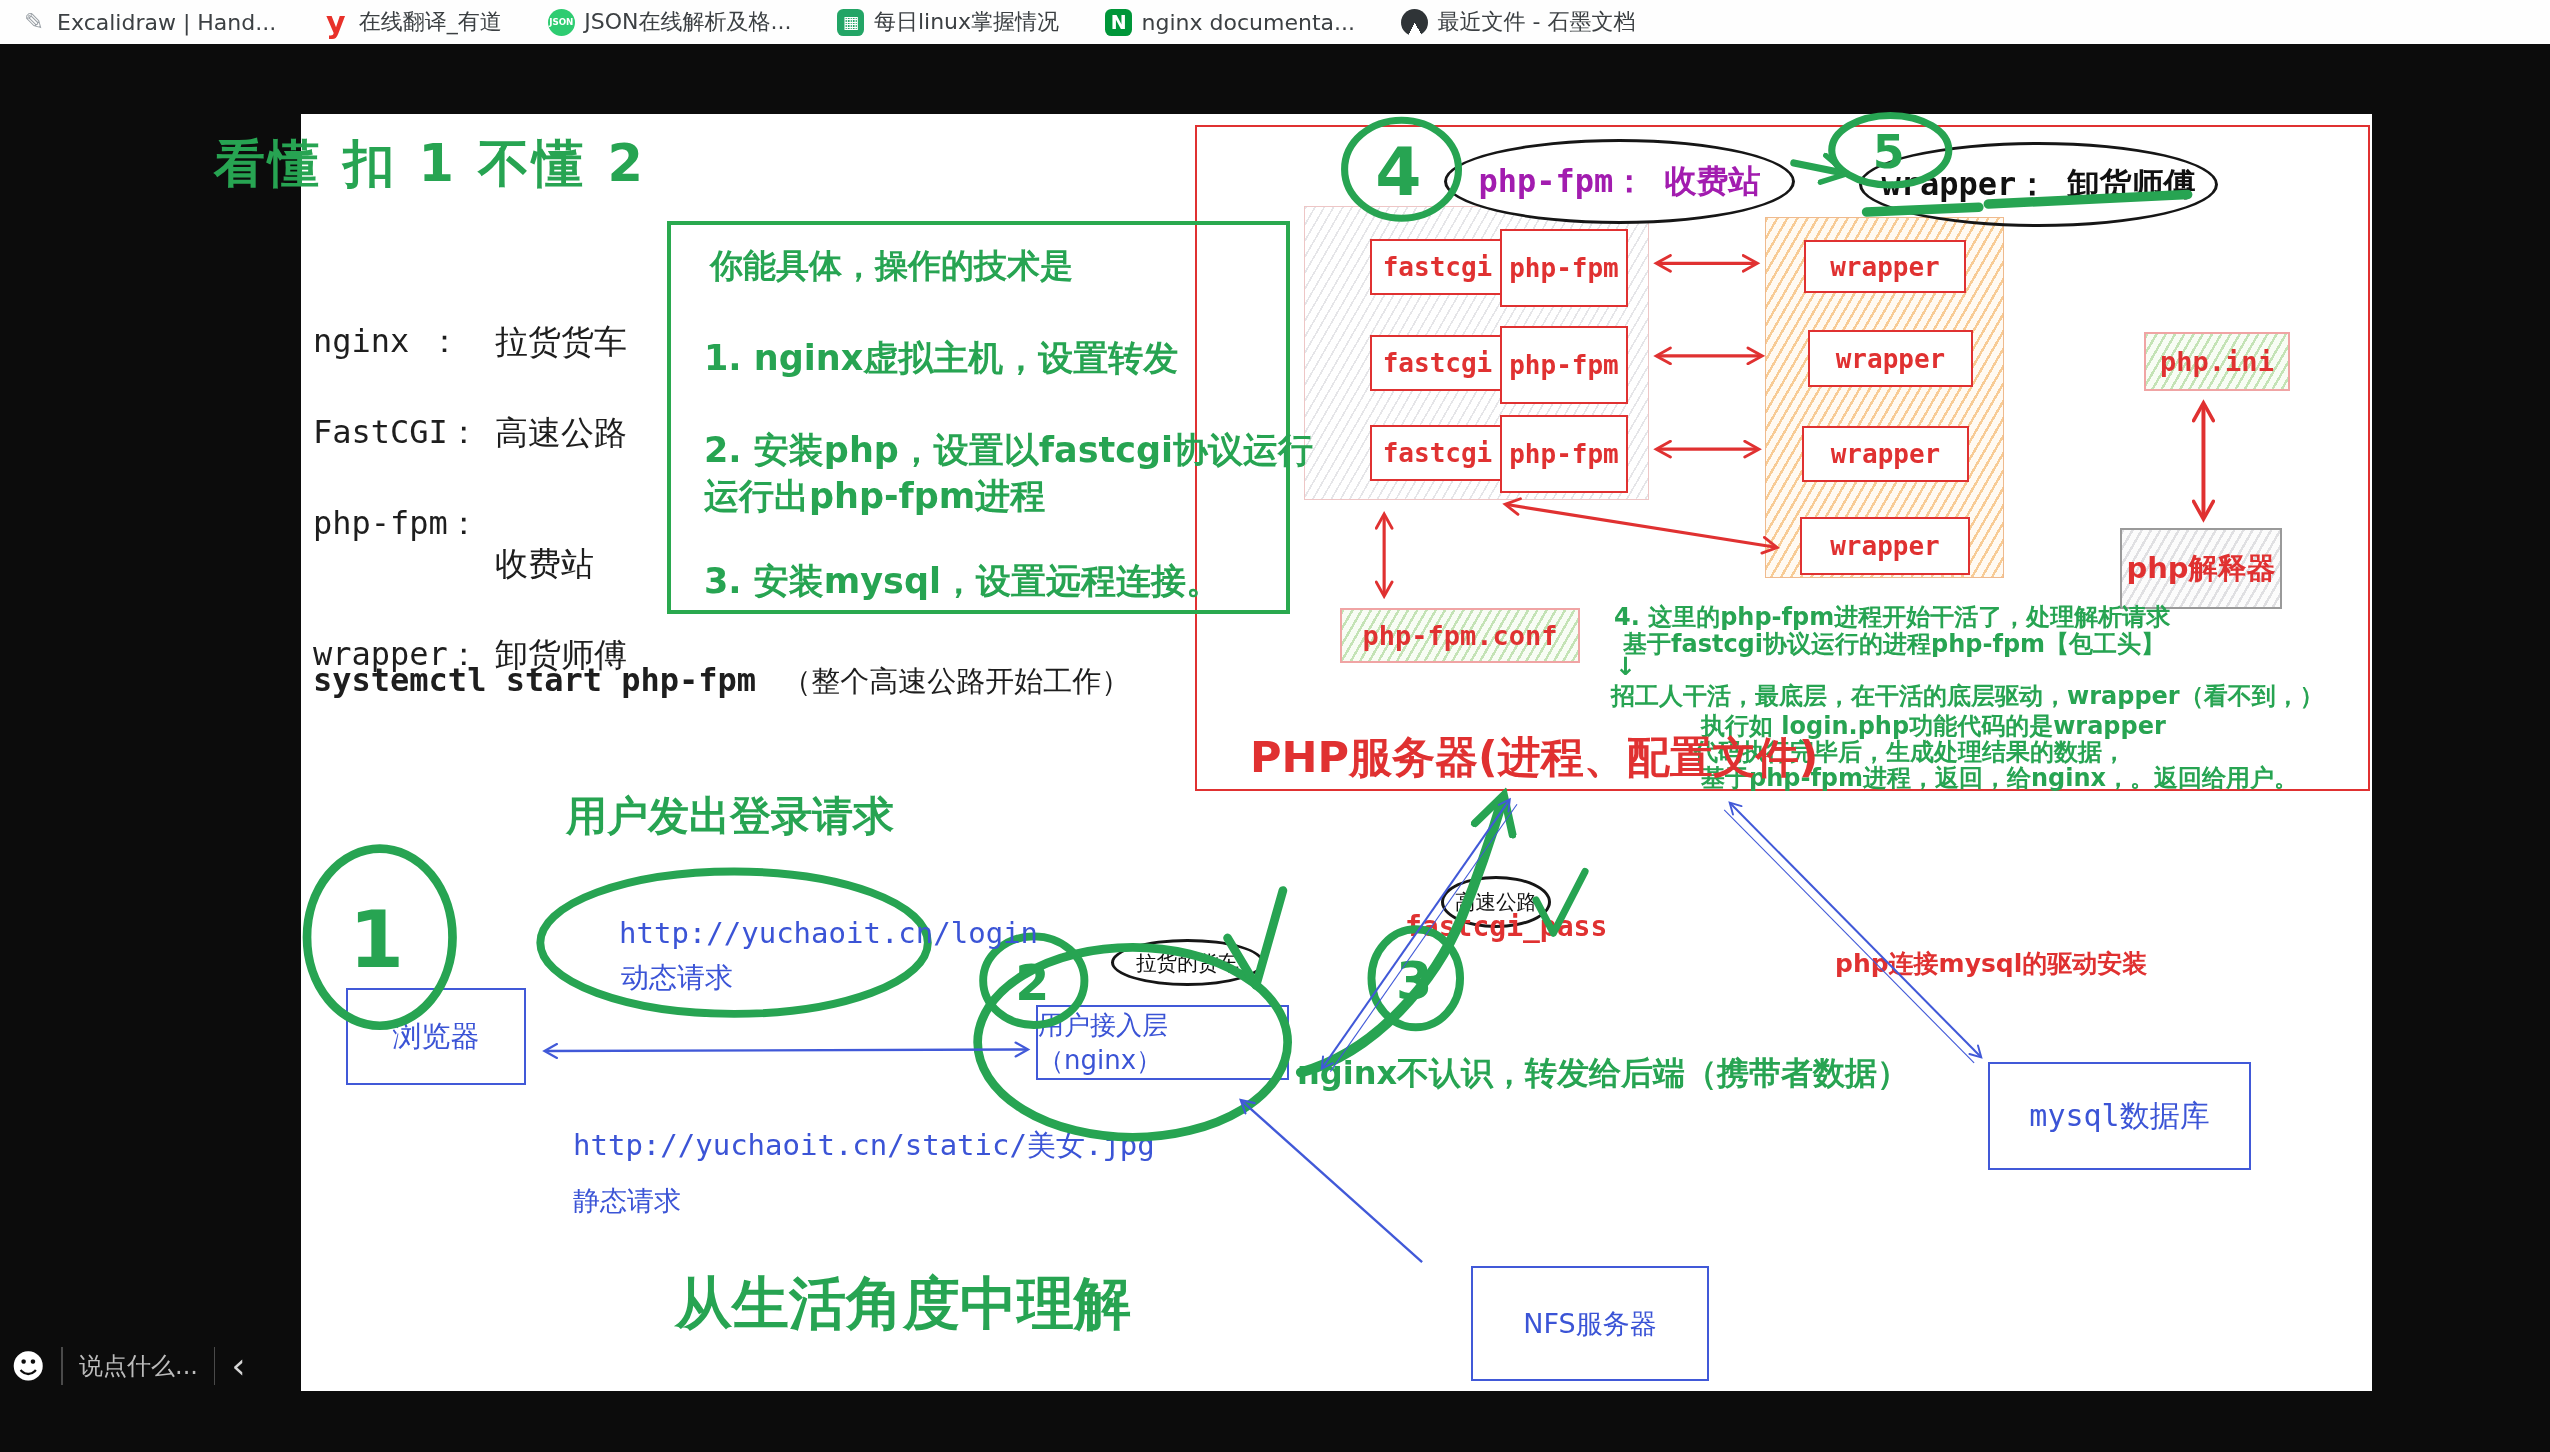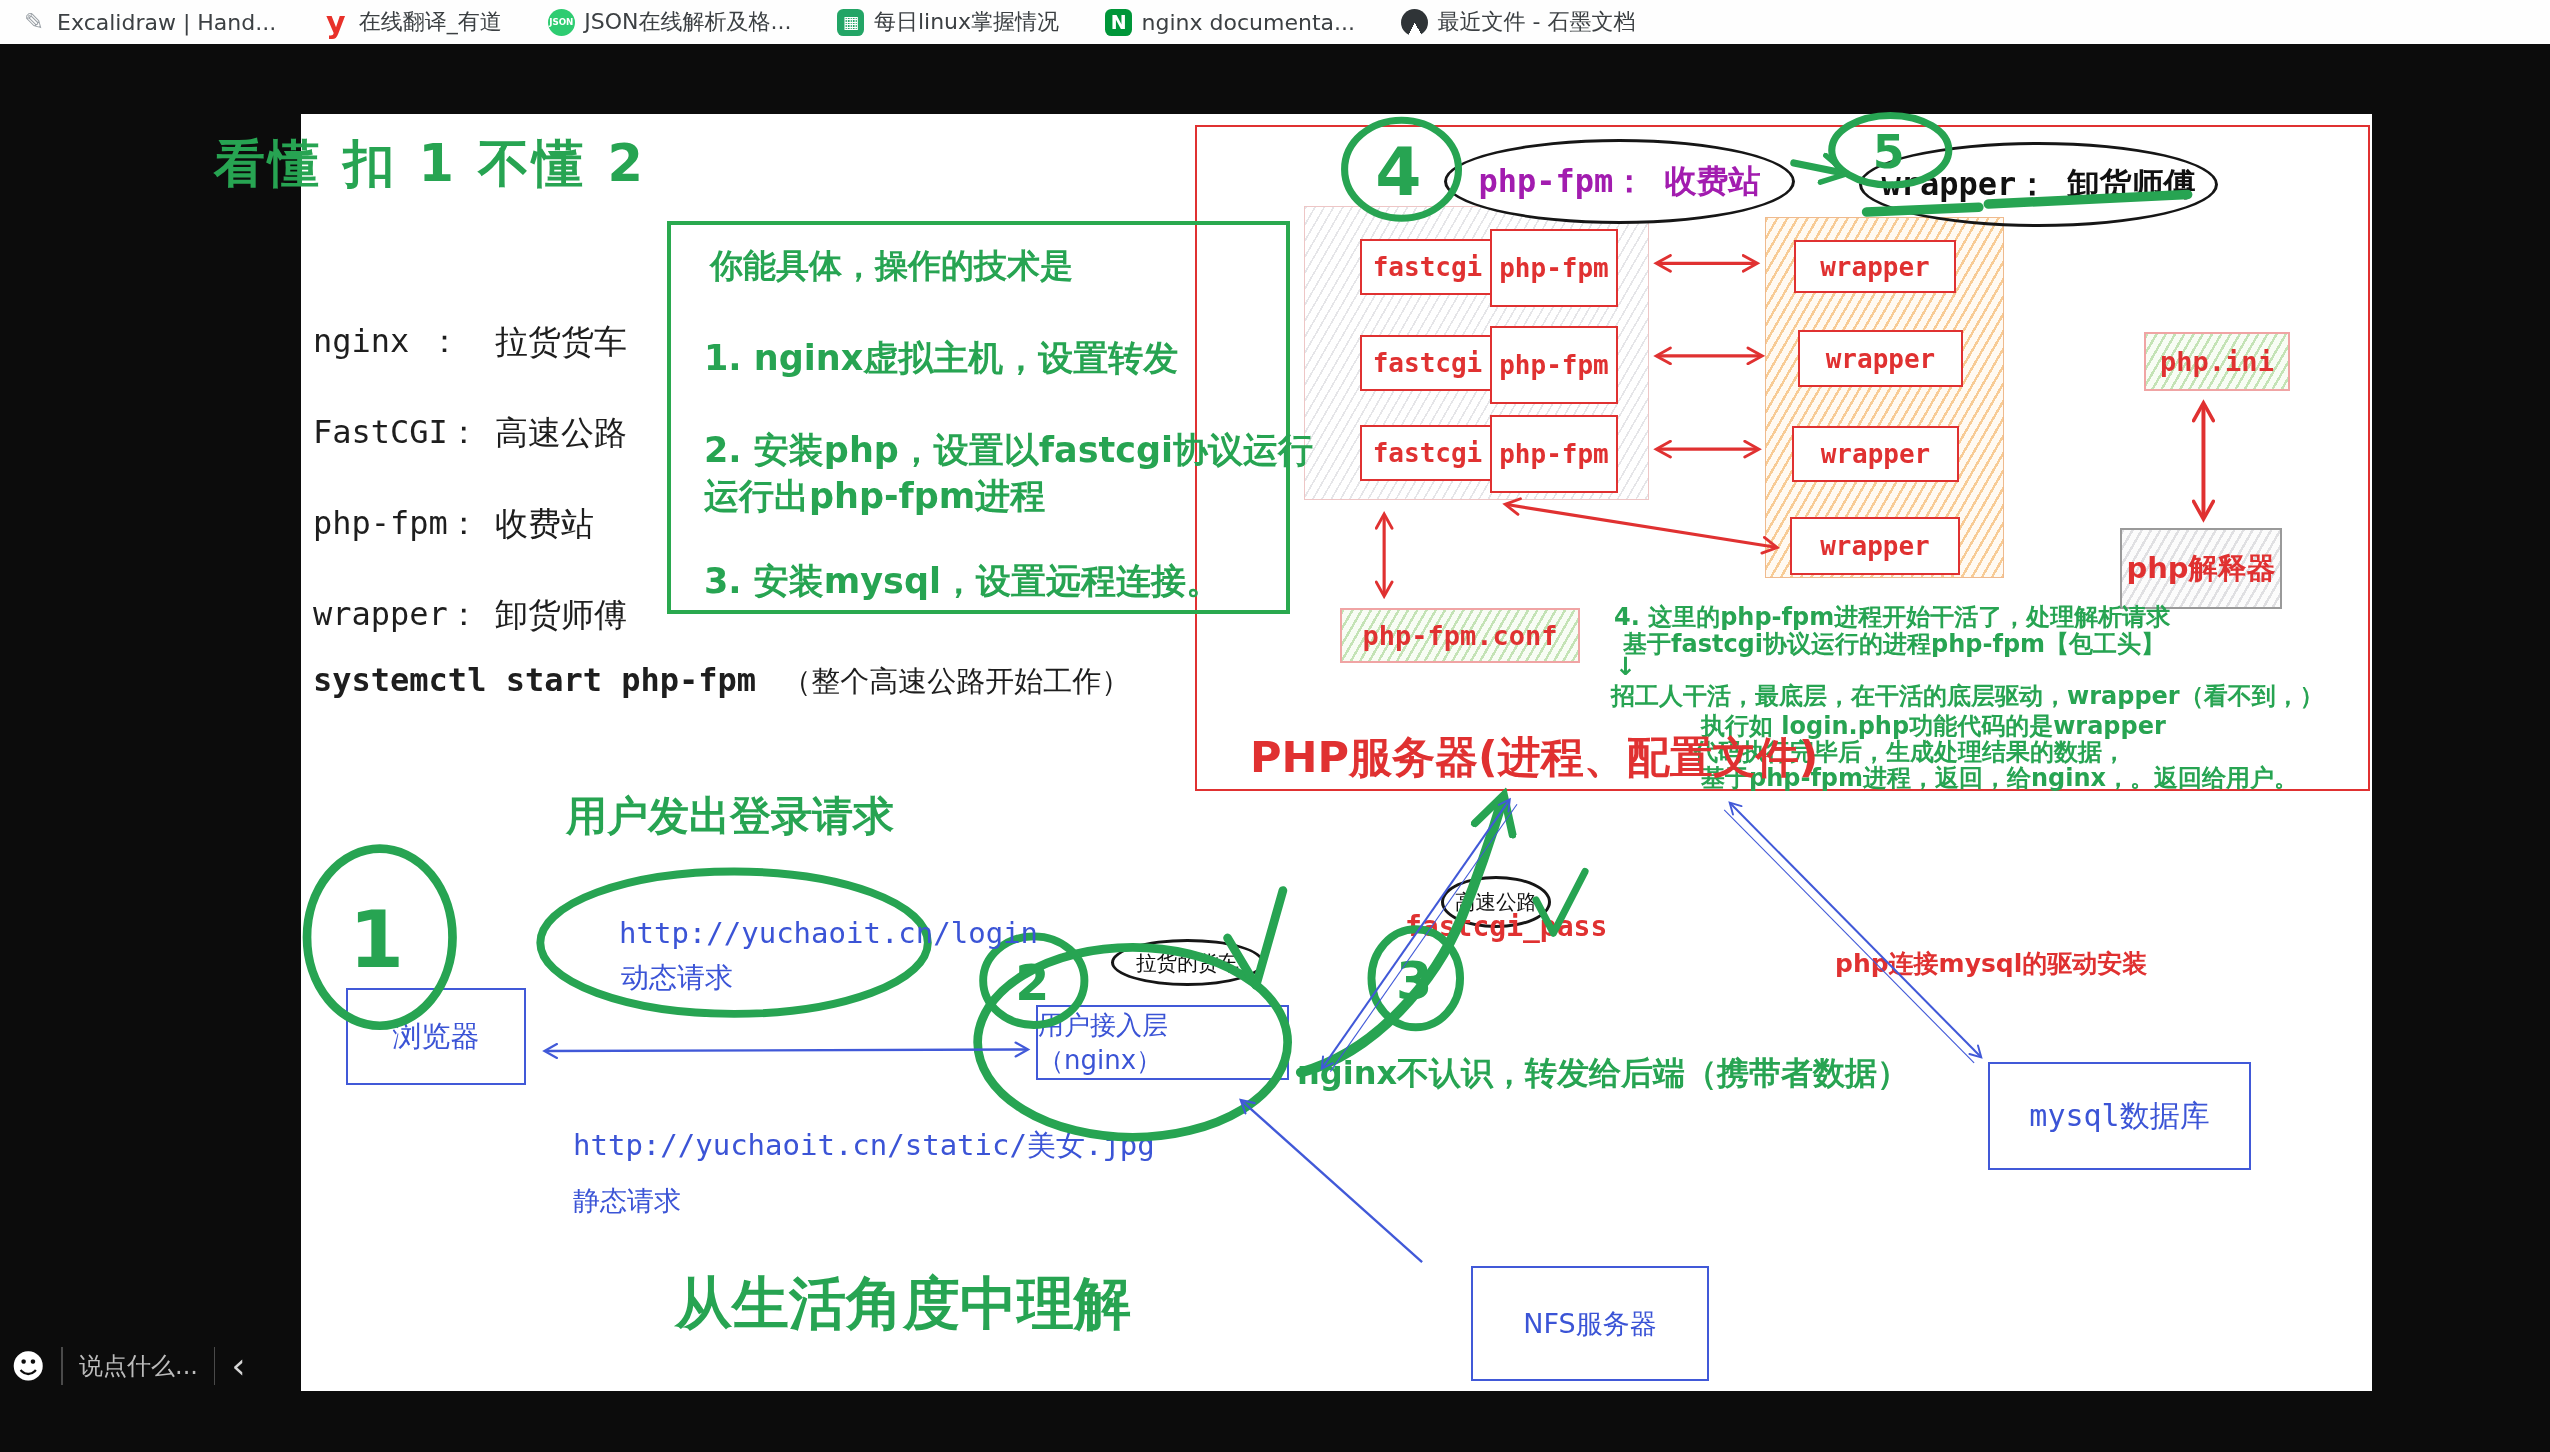--- a/index.html
+++ b/index.html
@@ -15,21 +15,21 @@
   .fav{width:27px;height:27px;display:flex;align-items:center;justify-content:center;flex:none;
        border-radius:6.3px;font-weight:bold;}
   
   #canvas{left:301px;top:114px;width:2071px;height:1277px;background:#ffffff;}
   .gtxt{color:#27a452;font-weight:bold;}
   .btxt{color:#3b54d6;}
   .rtxt{color:#e03131;}
   .box-blue{border:2.4px solid #4159d8;color:#3b54d6;display:flex;align-items:center;justify-content:center;
             background:#fff;}
   .box-red{border:2.4px solid #e03131;color:#e03131;background:#fff;display:flex;align-items:center;
-           justify-content:center;font-family:"DejaVu Sans Mono",monospace;font-weight:bold;}
+           justify-content:center;font-family:"DejaVu Sans Mono",monospace;font-weight:bold;margin-left:10px;}
   .oval-black{border:3.2px solid #161616;border-radius:50%;display:flex;align-items:center;
               justify-content:center;background:#fff;}
   .hatch-gray{background:repeating-linear-gradient(120deg,rgba(125,125,140,.20) 0 1.6px,rgba(255,255,255,0) 1.6px 8px);
               border:1.6px solid #eec6c6;}
   .hatch-orange{background:repeating-linear-gradient(120deg,rgba(240,152,44,.50) 0 2.4px,rgba(255,247,235,.65) 2.4px 8.7px);
               border:1.6px solid #efba8e;}
   .hatch-green{background:repeating-linear-gradient(120deg,rgba(124,193,92,.45) 0 2.4px,rgba(246,252,241,.75) 2.4px 8px);
               border:2.4px solid #f0a4a4;}
   #annot{left:0;top:0;width:2550px;height:1452px;pointer-events:none;z-index:6;}
   .lg-row{display:flex;}
@@ -77,21 +77,21 @@
     <div class="lg-row" style="margin-bottom:46px;">
       <span class="lg-term" style="font-size:32px;">nginx ：</span>
       <span style="font-size:33px;">拉货货车</span>
     </div>
     <div class="lg-row" style="margin-bottom:46px;">
       <span class="lg-term" style="font-size:32px;">FastCGI：</span>
       <span style="font-size:33px;">高速公路</span>
     </div>
     <div class="lg-row" style="margin-bottom:46px;">
       <span class="lg-term" style="font-size:32px;">php-fpm：</span>
-      <span style="font-size:33px;">收费站</span>
+      <span style="font-size:33px;margin-top:40px;">收费站</span>
     </div>
     <div class="lg-row">
       <span class="lg-term" style="font-size:32px;">wrapper：</span>
       <span style="font-size:33px;">卸货师傅</span>
     </div>
   </div>
   <div class="abs" style="left:313px;top:661px;z-index:2;">
     <span class="mono" style="font-size:32px;font-weight:bold;color:#1e1e1e;">systemctl  start php-fpm</span>
     <span style="font-size:29px;color:#1e1e1e;margin-left:22px;">（整个高速公路开始工作）</span>
   </div>

